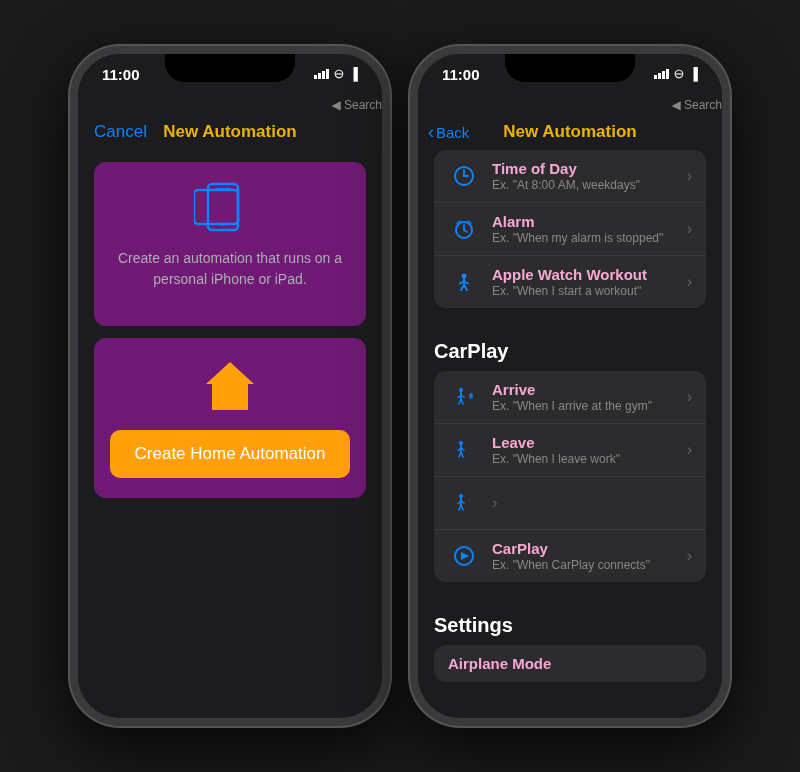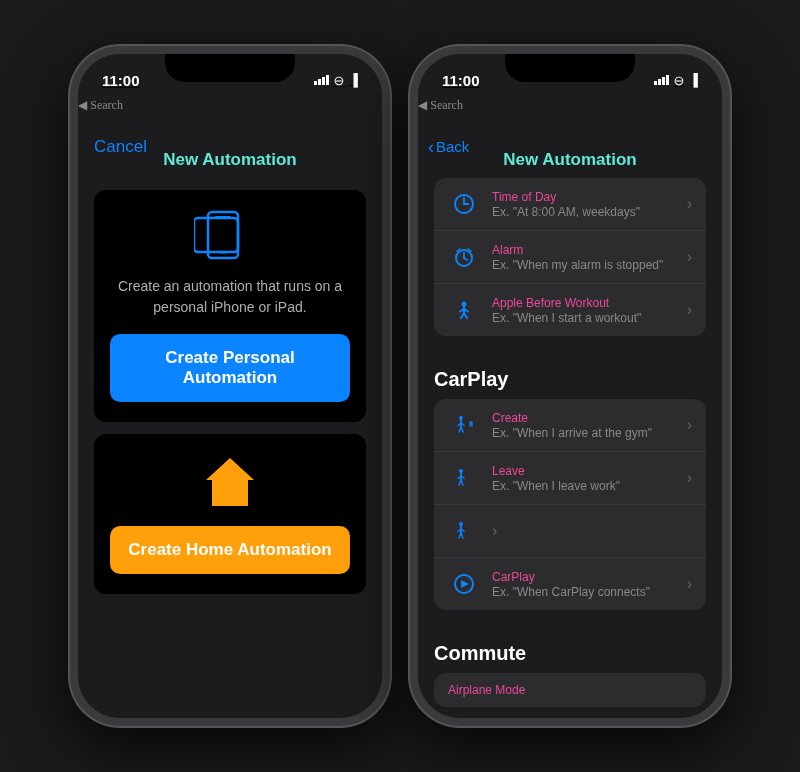--- a/index.html
+++ b/index.html
@@ -45,49 +45,47 @@
       height: 100%;
       background: #1c1c1e;
       border-radius: 42px;
       overflow: hidden;
       display: flex;
       flex-direction: column;
     }
     .status-bar {
       display: flex;
       justify-content: space-between;
-      align-items: center;
+      align-items: flex-start;
       padding: 12px 24px 4px;
       height: 44px;
       flex-shrink: 0;
-      text-decoration: underline;
     }
     .status-time {
       color: #fff;
       font-size: 15px;
       font-weight: 600;
     }
     .status-icons {
       display: flex;
       align-items: center;
       gap: 5px;
     }
     .nav-bar {
       display: flex;
       justify-content: center;
       align-items: center;
       padding: 6px 16px 8px;
       position: relative;
       flex-shrink: 0;
     }
     .nav-title {
-      color: #5eead4;
+      color: #eab308;
       font-size: 17px;
       font-weight: 600;
-      margin-top: 27px;
     }
     .nav-cancel {
       position: absolute;
       left: 16px;
       color: #0a84ff;
       font-size: 17px;
       cursor: pointer;
     }
     .nav-back {
       position: absolute;
@@ -97,36 +95,35 @@
       display: flex;
       align-items: center;
       gap: 2px;
       cursor: pointer;
     }
     .back-arrow {
       font-size: 18px;
       line-height: 1;
     }
     .search-bar-hint {
-      text-align: left;
+      text-align: right;
       color: #888;
       font-size: 12px;
       padding-bottom: 4px;
-      font-family: Liberation Serif, serif;
     }
     .phone-content {
       flex: 1;
       overflow-y: auto;
       padding: 0;
     }
     .phone-content::-webkit-scrollbar { display: none; }
 
     
     .automation-card {
-      background: #000000;
+      background: #701a75;
       border-radius: 12px;
       margin: 12px 16px;
       padding: 20px 16px;
       display: flex;
       flex-direction: column;
       align-items: center;
     }
     .card-desc {
       color: #aeaeb2;
       font-size: 14px;
@@ -146,21 +143,21 @@
       cursor: pointer;
     }
     .btn-home {
       width: 100%;
       background: #ff9f0a;
       color: #fff;
       border: none;
       border-radius: 10px;
       padding: 14px;
       font-size: 17px;
-      font-weight: 700;
+      font-weight: 400;
       cursor: pointer;
     }
 
     
     .section-header {
       color: #fff;
       font-size: 20px;
       font-weight: 700;
       padding: 16px 16px 8px;
     }
@@ -187,23 +184,23 @@
       display: flex;
       align-items: center;
       justify-content: center;
       flex-shrink: 0;
       margin-right: 12px;
       font-size: 16px;
     }
     .list-icon-blue { color: #0a84ff; }
     .list-text { flex: 1 }
     .list-title {
-      color: #ec4899;
-      font-size: 12px;
-      font-weight: 400;
+      color: #f9a8d4;
+      font-size: 15px;
+      font-weight: 700;
     }
     .list-subtitle {
       color: #888;
       font-size: 12px;
       margin-top: 1px;
     }
     .list-chevron {
       color: #636366;
       font-size: 16px;
     }
@@ -250,21 +247,20 @@
 
               <rect x="14" y="2" width="30" height="46" rx="4" ry="4" fill="none" stroke="#0a84ff" stroke-width="2.5"></rect>
               <rect x="21" y="6" width="16" height="2" rx="1" fill="#0a84ff"></rect>
               <rect x="26" y="42" width="6" height="1.5" rx="0.75" fill="#0a84ff"></rect>
 
               <rect x="0" y="8" width="44" height="34" rx="4" ry="4" fill="none" stroke="#0a84ff" stroke-width="2.5"></rect>
               <rect x="4" y="12" width="36" height="2" rx="1" fill="none"></rect>
             </svg>
           </div>
           <div class="card-desc">Create an automation that runs on a personal iPhone or iPad.</div>
-          <button class="btn-personal">Create Personal Automation</button>
         </div>
 
         <div class="automation-card">
 
           <div style="margin-bottom:12px;">
             <svg width="60" height="56" viewBox="0 0 60 56">
               <polygon points="30,4 6,26 12,26 12,52 24,52 24,36 36,36 36,52 48,52 48,26 54,26" fill="#ff9f0a"></polygon>
 
               <rect x="24" y="36" width="12" height="16" fill="#ff9f0a"></rect>
             </svg>
@@ -343,21 +339,21 @@
               <svg width="22" height="22" viewBox="0 0 22 22">
                 <circle cx="11" cy="5" r="2.5" fill="#0a84ff"></circle>
                 <line x1="11" y1="7.5" x2="11" y2="14" stroke="#0a84ff" stroke-width="2" stroke-linecap="round"></line>
                 <line x1="11" y1="10" x2="7" y2="12.5" stroke="#0a84ff" stroke-width="2" stroke-linecap="round"></line>
                 <line x1="11" y1="10" x2="15" y2="12.5" stroke="#0a84ff" stroke-width="2" stroke-linecap="round"></line>
                 <line x1="11" y1="14" x2="8" y2="19" stroke="#0a84ff" stroke-width="2" stroke-linecap="round"></line>
                 <line x1="11" y1="14" x2="14" y2="19" stroke="#0a84ff" stroke-width="2" stroke-linecap="round"></line>
               </svg>
             </div>
             <div class="list-text">
-              <div class="list-title">Apple Before Workout</div>
+              <div class="list-title">Apple Watch Workout</div>
               <div class="list-subtitle">Ex. "When I start a workout"</div>
             </div>
             <span class="list-chevron">›</span>
           </div>
         </div>
 
         <div class="section-header">CarPlay</div>
         <div class="list-group">
 
           <div class="list-item">
@@ -368,21 +364,21 @@
                 <line x1="8" y1="6" x2="8" y2="13" stroke="#0a84ff" stroke-width="1.8" stroke-linecap="round"></line>
                 <line x1="8" y1="9" x2="5" y2="11.5" stroke="#0a84ff" stroke-width="1.5" stroke-linecap="round"></line>
                 <line x1="8" y1="9" x2="11" y2="11" stroke="#0a84ff" stroke-width="1.5" stroke-linecap="round"></line>
                 <line x1="8" y1="13" x2="6" y2="18" stroke="#0a84ff" stroke-width="1.5" stroke-linecap="round"></line>
                 <line x1="8" y1="13" x2="10" y2="18" stroke="#0a84ff" stroke-width="1.5" stroke-linecap="round"></line>
 
                 <polygon points="17,7 13,11 14,11 14,17 20,17 20,11 21,11" fill="#0a84ff" opacity="0.8" transform="scale(0.6) translate(13,4)"></polygon>
               </svg>
             </div>
             <div class="list-text">
-              <div class="list-title">Create</div>
+              <div class="list-title">Arrive</div>
               <div class="list-subtitle">Ex. "When I arrive at the gym"</div>
             </div>
             <span class="list-chevron">›</span>
           </div>
 
           <div class="list-item">
             <div class="list-icon list-icon-blue">
               <svg width="22" height="22" viewBox="0 0 22 22">
                 <circle cx="8" cy="4" r="2" fill="#0a84ff"></circle>
                 <line x1="8" y1="6" x2="8" y2="13" stroke="#0a84ff" stroke-width="1.8" stroke-linecap="round"></line>
@@ -421,21 +417,21 @@
               </svg>
             </div>
             <div class="list-text">
               <div class="list-title">CarPlay</div>
               <div class="list-subtitle">Ex. "When CarPlay connects"</div>
             </div>
             <span class="list-chevron">›</span>
           </div>
         </div>
 
-        <div class="section-header">Commute</div>
+        <div class="section-header">Settings</div>
         <div class="list-group">
 
           <div class="list-item">
 
             <div class="list-text">
               <div class="list-title">Airplane Mode</div>
 
             </div>
 
           </div>

